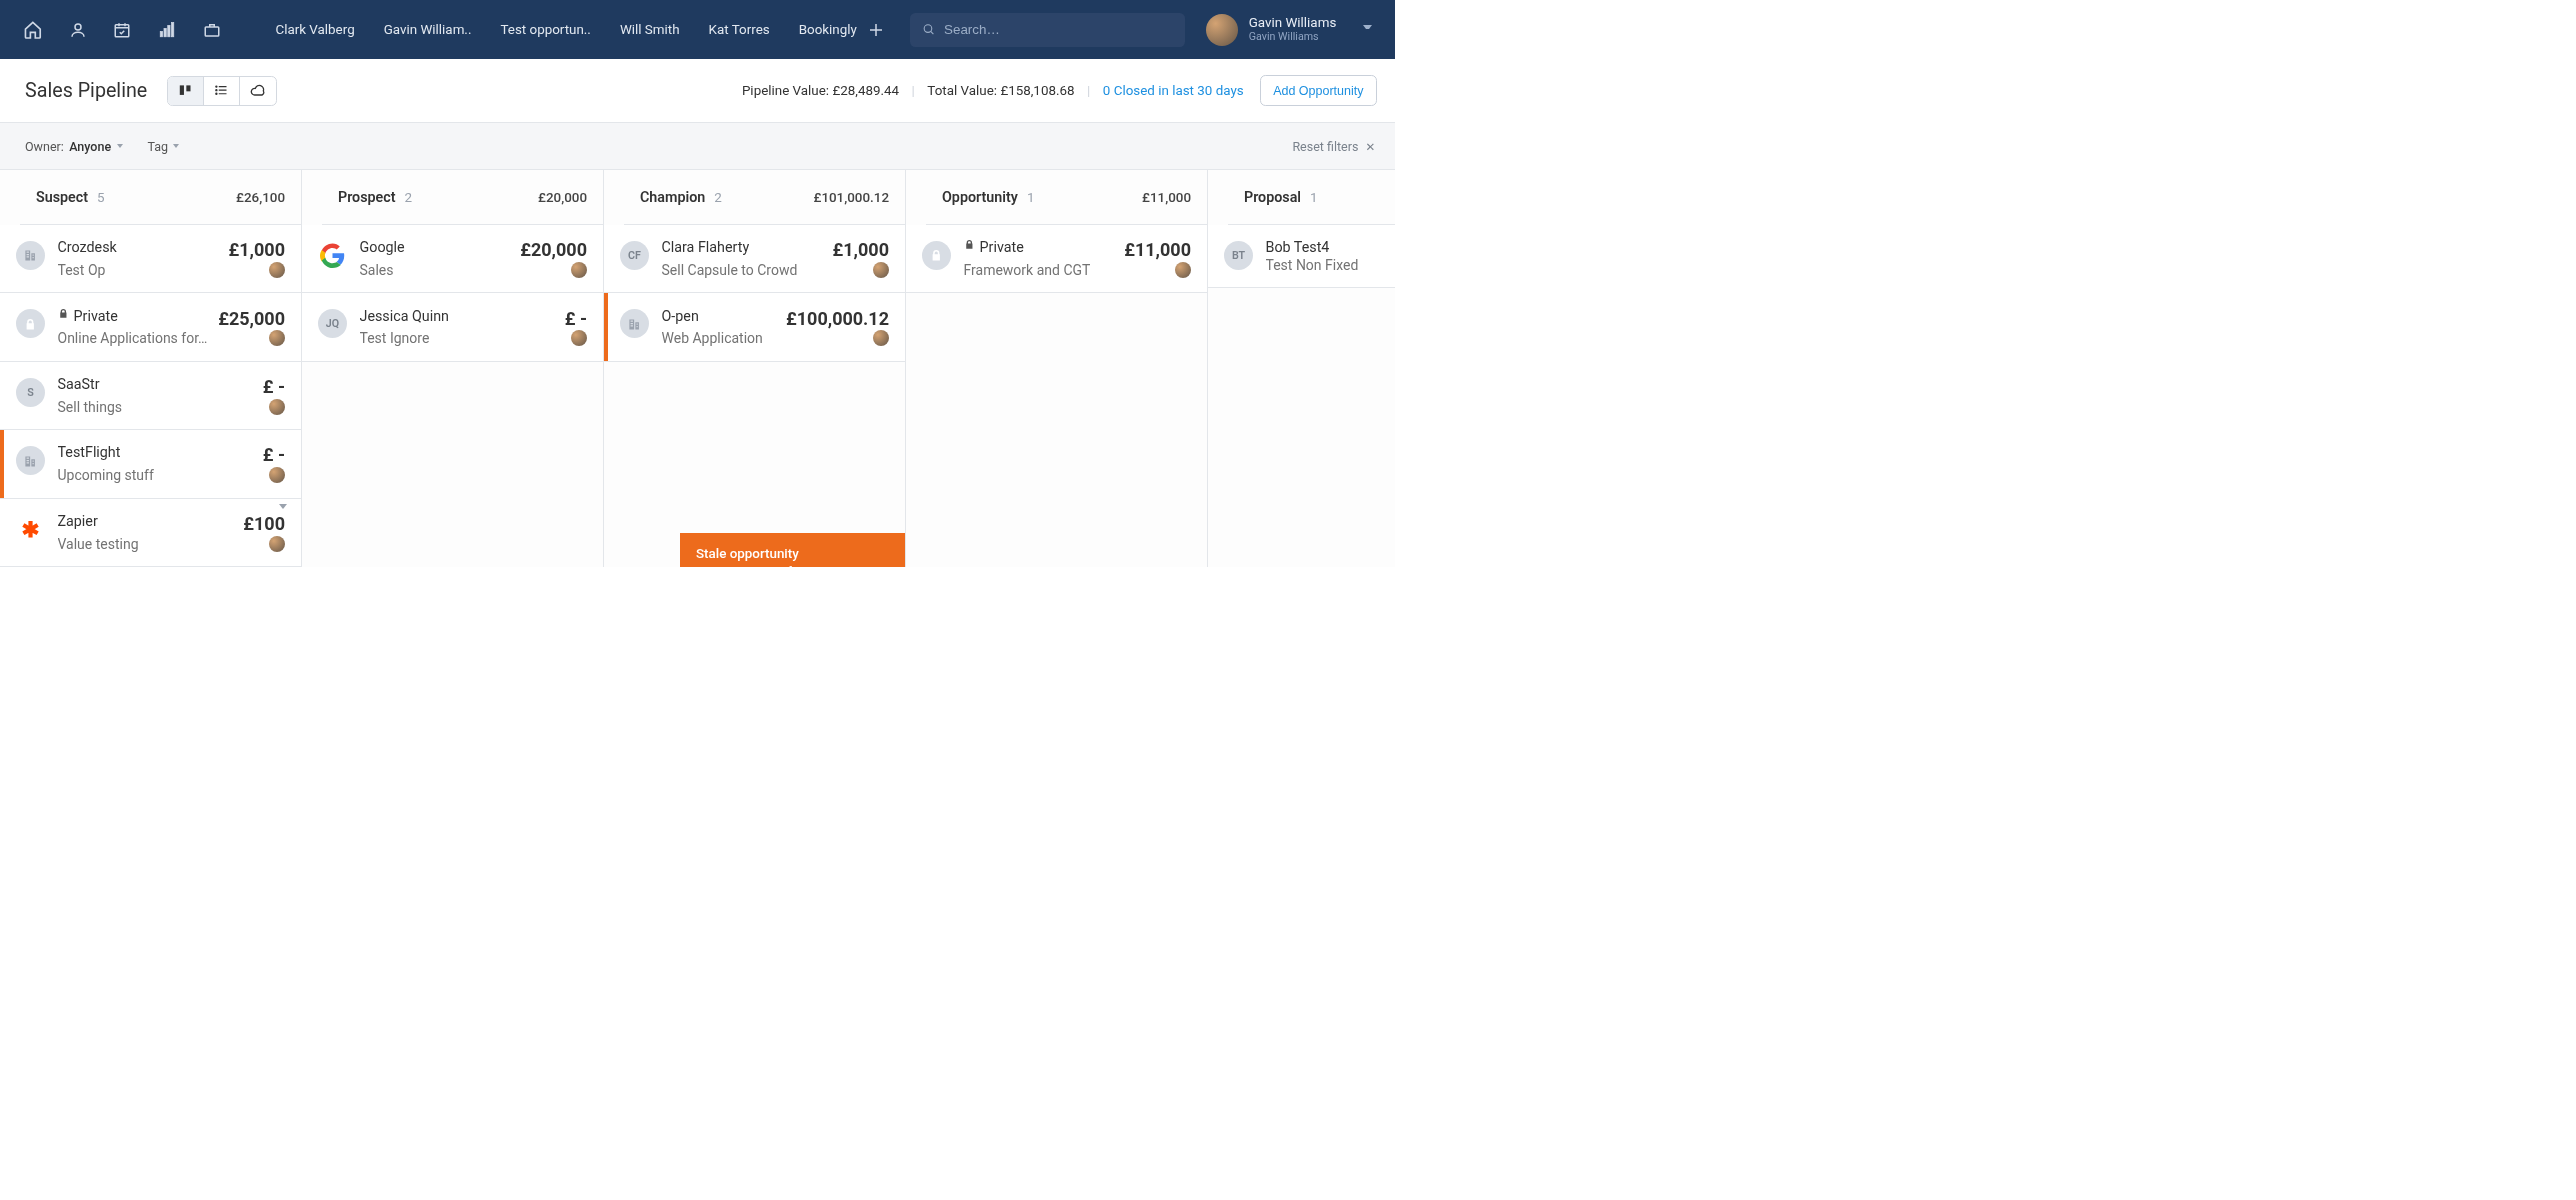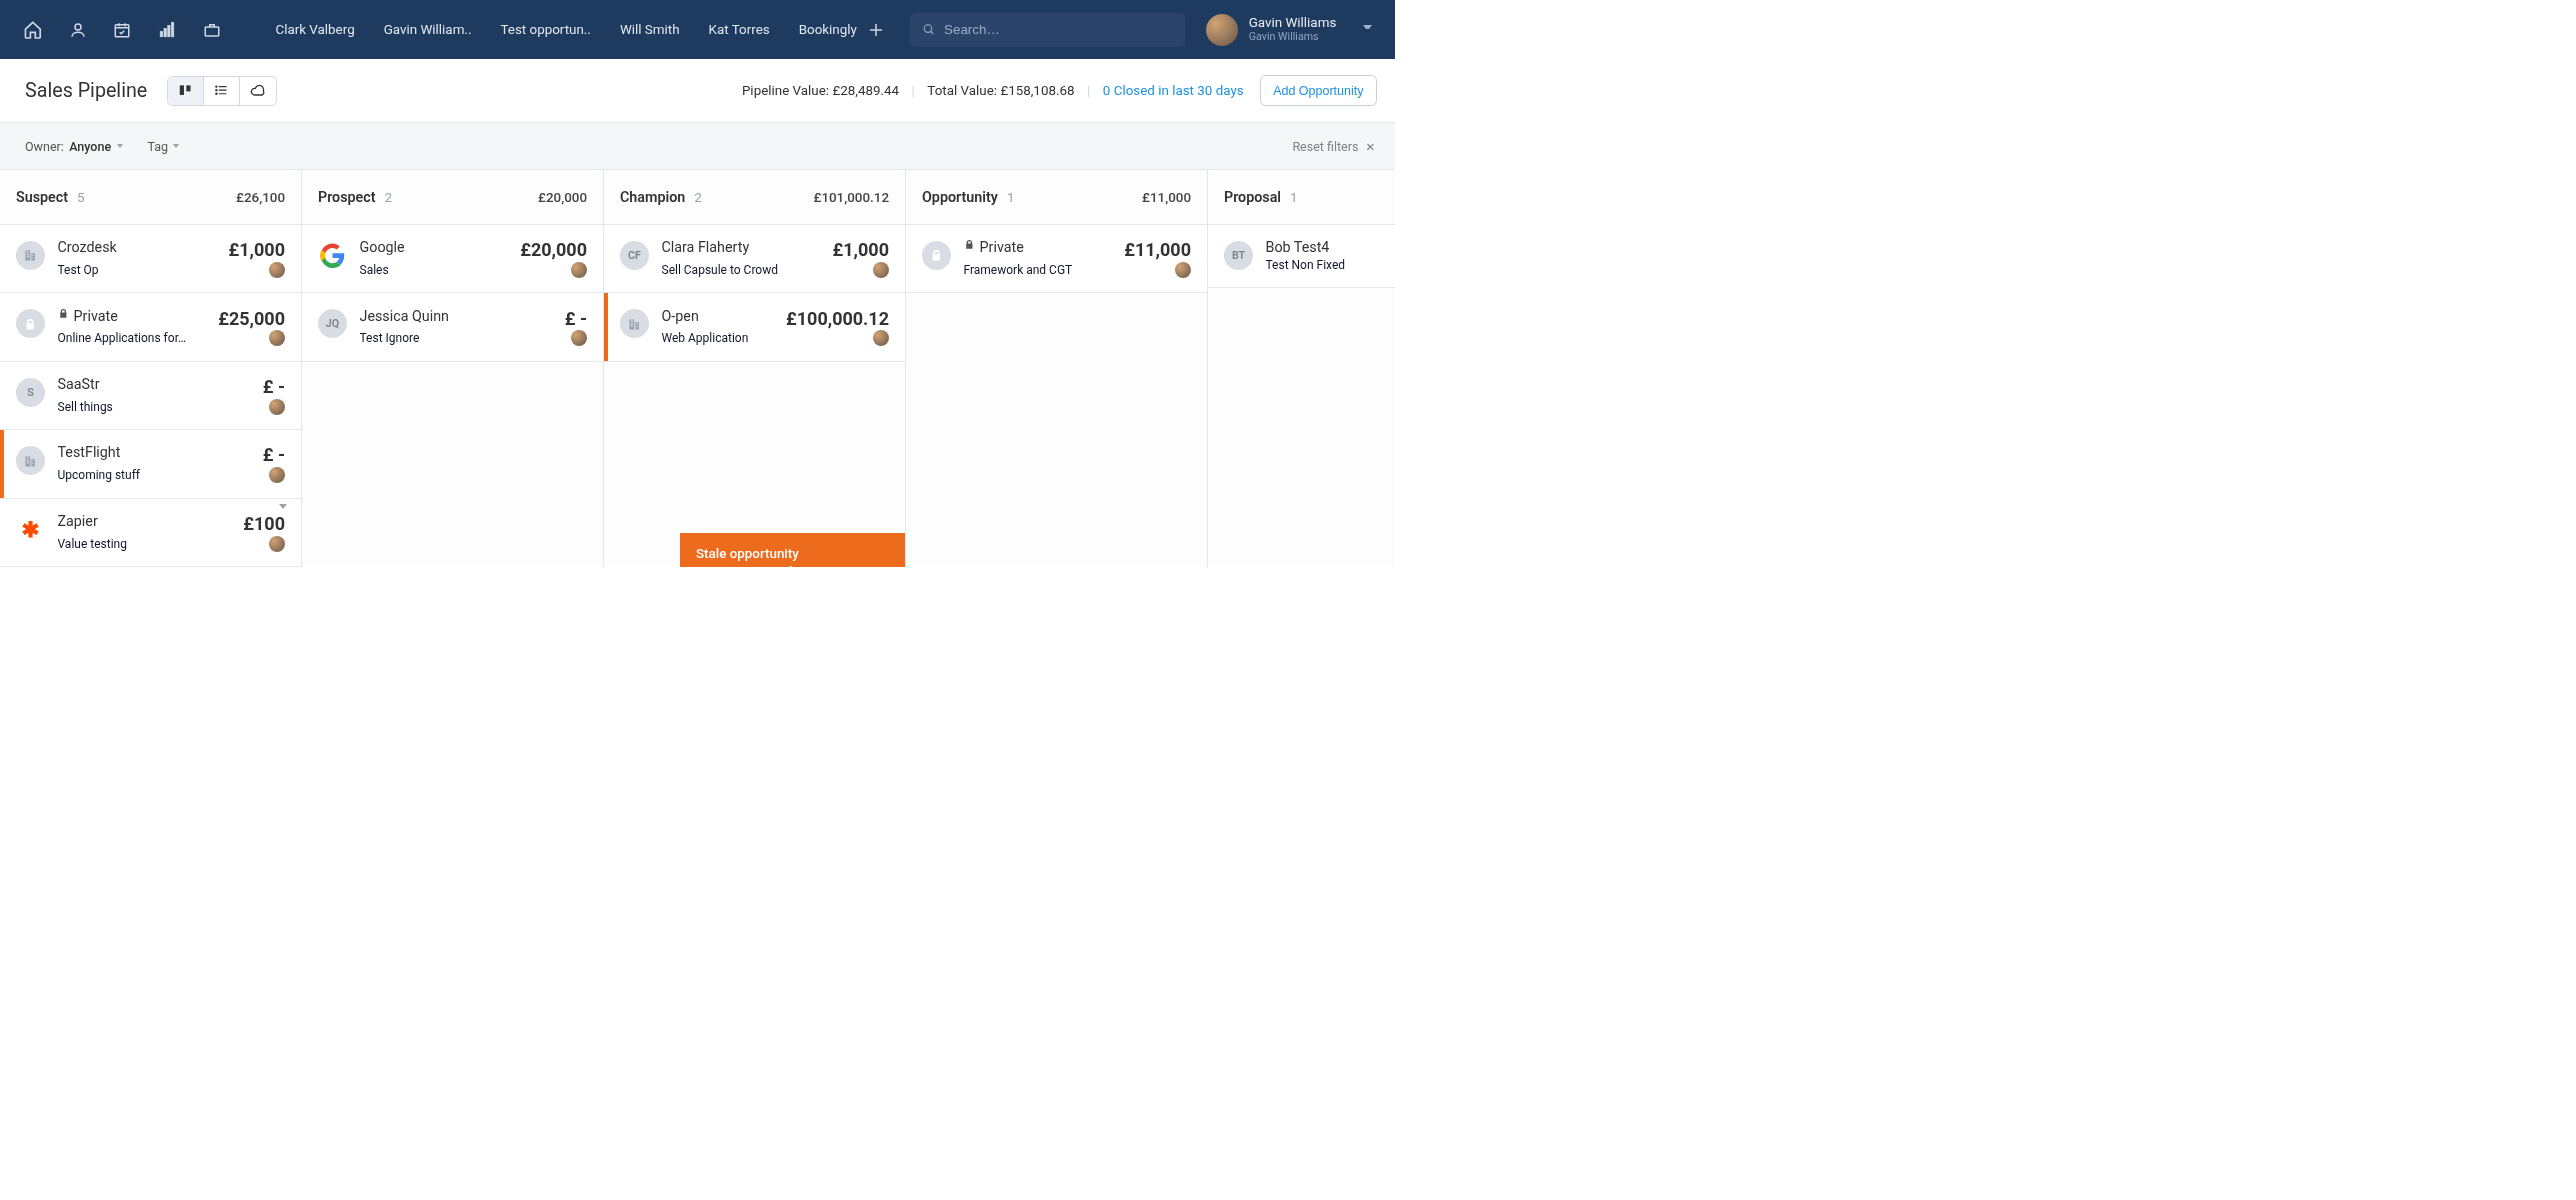--- a/index.html
+++ b/index.html
@@ -129,20 +129,21 @@
     border-right: 0.9px solid #e3e6ea;
     background: #fdfdfd;
     display: flex; flex-direction: column;
   }
   .col:last-child { border-right: none; }
   .col-head {
     height: 55px;
     display: flex; align-items: center; justify-content: space-between;
     padding: 0 16px;
     border-bottom: 0.9px solid #e3e6ea;
+    margin-left: 20px;
   }
   .col-title { display: flex; align-items: baseline; gap: 9px; }
   .col-title .name { font-size: 14.3px; font-weight: 600; color: #333; }
   .col-title .count { font-size: 13.4px; color: #9aa2ad; }
   .col-total { font-size: 13.4px; color: #444; font-weight: 500; }
 
   .card {
     position: relative;
     border-bottom: 0.9px solid #e3e6ea;
     padding: 14.3px 16px 14.3px 16px;
@@ -174,21 +175,21 @@
   .avatar.zapier {
     background: #fff; color: #ff4a00; font-size: 21.5px;
   }
   .card-body { flex: 1 1 auto; min-width: 0; }
   .card-row1 { display: flex; align-items: flex-start; justify-content: space-between; }
   .card-title-wrap { display: flex; align-items: flex-start; gap: 5.4px; min-width: 0; }
   .card-title-wrap .locki { width: 10.7px; height: 10.7px; fill: #555; }
   .card-title { font-size: 14.3px; color: #333; white-space: nowrap; overflow: hidden; text-overflow: ellipsis; max-width: 152px; }
   .card-value { font-size: 18px; color: #333; font-weight: 700; white-space: nowrap; }
   .card-row2 { display: flex; align-items: center; justify-content: space-between; margin-top: 1.8px; }
-  .card-sub { font-size: 12px; color: #0f172a; white-space: nowrap; overflow: hidden; text-overflow: ellipsis; max-width: 170px; }
+  .card-sub { font-size: 14px; color: #737373; white-space: nowrap; overflow: hidden; text-overflow: ellipsis; max-width: 170px; }
   .mini-avatar {
     width: 16px; height: 16px; border-radius: 50%;
     background: radial-gradient(circle at 30% 30%, #d4a373, #635547);
   }
   .card-chev {
     position: absolute; right: 14.3px; top: 5.4px;
     width: 0; height: 0;
     border-left: 4.5px solid transparent; border-right: 4.5px solid transparent;
     border-top: 5.4px solid #9aa2ad;
   }

